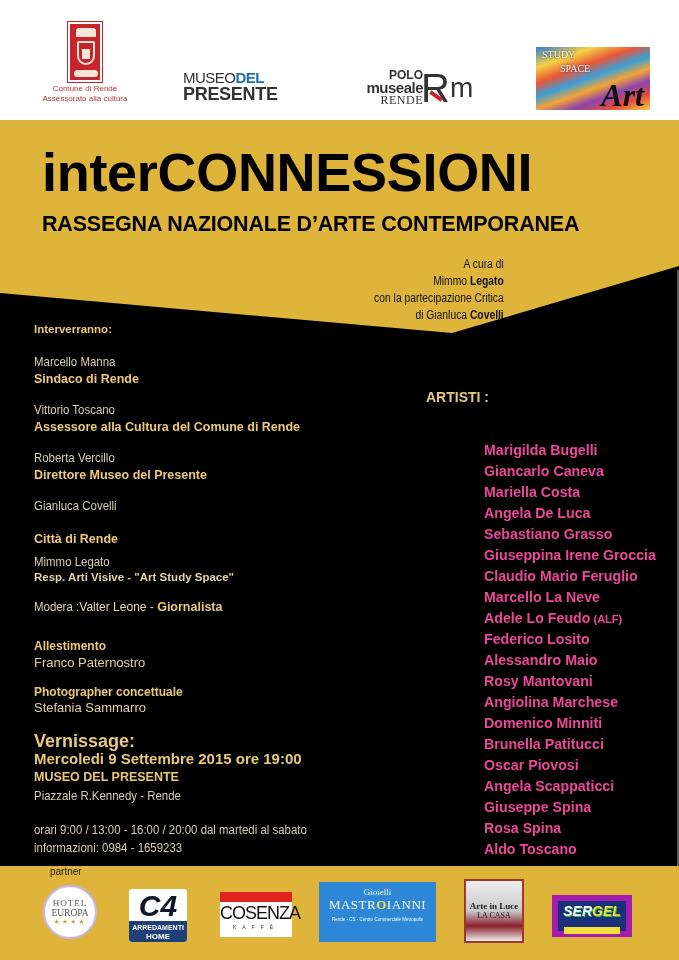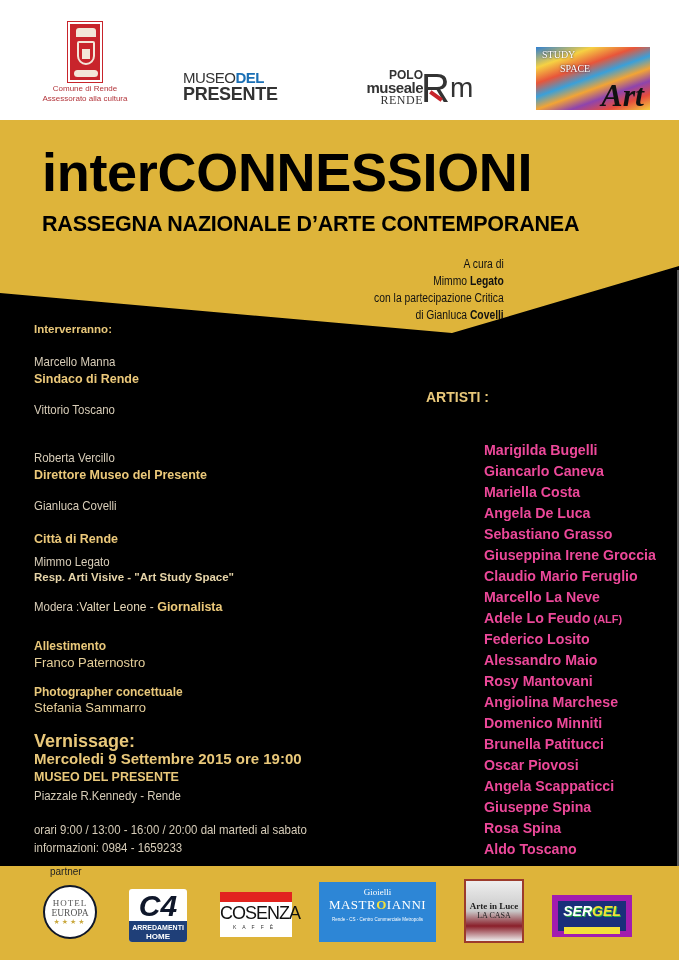--- a/index.html
+++ b/index.html
@@ -54,21 +54,21 @@
   .nm2 { position:absolute; left:34px; font-size:13px; color:#e6cf9a; white-space:nowrap; }
 
   
   .artisti-label { position:absolute; left:426px; top:389px; font-size:14px; font-weight:bold; color:#e9c87a; }
   .artists { position:absolute; left:484px; top:440px; list-style:none; }
   .artists li { font-size:14.2px; font-weight:bold; color:#ec4899; height:21px; line-height:21px; white-space:nowrap; }
   .artists li .note { font-size:11px; }
 
   
   .partner-label { position:absolute; left:50px; top:866px; font-size:10px; color:#222; }
-  .p-hotel { position:absolute; left:43px; top:885px; width:54px; height:54px; border-radius:50%; background:#fff; border:2px solid #0f172a; text-align:center; font-family:"Liberation Serif", serif; color:#555; }
+  .p-hotel { position:absolute; left:43px; top:885px; width:54px; height:54px; border-radius:50%; background:#fff; border:2px solid #c4b5fd; text-align:center; font-family:"Liberation Serif", serif; color:#555; }
   .p-hotel .h1 { font-size:9px; margin-top:11px; letter-spacing:1px; }
   .p-hotel .h2 { font-size:9.5px; }
   .p-hotel .h3 { font-size:7px; color:#c9a83e; letter-spacing:2px; }
   .p-c4 { position:absolute; left:129px; top:889px; width:58px; height:53px; background:#fff; border-radius:3px; text-align:center; overflow:hidden; }
   .p-c4 .c4 { font-size:30px; font-weight:bold; font-style:italic; color:#0f172a; line-height:30px; margin-top:2px; }
   .p-c4 .ar { background:#1f3f78; color:#fff; font-size:7px; font-weight:bold; line-height:9px; padding-top:2px; }
   .p-c4 .hm { background:#1f3f78; color:#fff; font-size:8px; font-weight:bold; line-height:10px; }
   .p-cos { position:absolute; left:220px; top:892px; width:72px; height:45px; background:#fff; }
   .p-cos .bar { height:10px; background:#e2241f; }
   .p-cos .w { font-size:18px; font-weight:normal; color:#111; text-align:center; line-height:22px; letter-spacing:-1px; }
@@ -142,20 +142,21 @@
     <div>con la partecipazione Critica</div>
     <div><span>di Gianluca </span><b>Covelli</b></div>
   </div>
 
   <div class="hd" style="top:323px;font-size:11.5px;">Interverranno:</div>
 
   <div class="nm" style="top:354px;">Marcello Manna</div>
   <div class="rl" style="top:372px;">Sindaco di Rende</div>
 
   <div class="nm" style="top:402px;">Vittorio Toscano</div>
+  <div class="rl" style="top:420px;">Assessore alla Cultura del Comune di Rende</div>
 
   <div class="nm" style="top:450px;">Roberta Vercillo</div>
   <div class="rl" style="top:468px;">Direttore Museo del Presente</div>
 
   <div class="nm" style="top:498px;">Gianluca Covelli</div>
   <div class="rl" style="top:532px;">Città di Rende</div>
 
   <div class="nm" style="top:554px;">Mimmo Legato</div>
   <div class="rl" style="top:571px;font-size:11.5px;color:#e6d4a8;">Resp. Arti Visive - "Art Study Space"</div>
 

